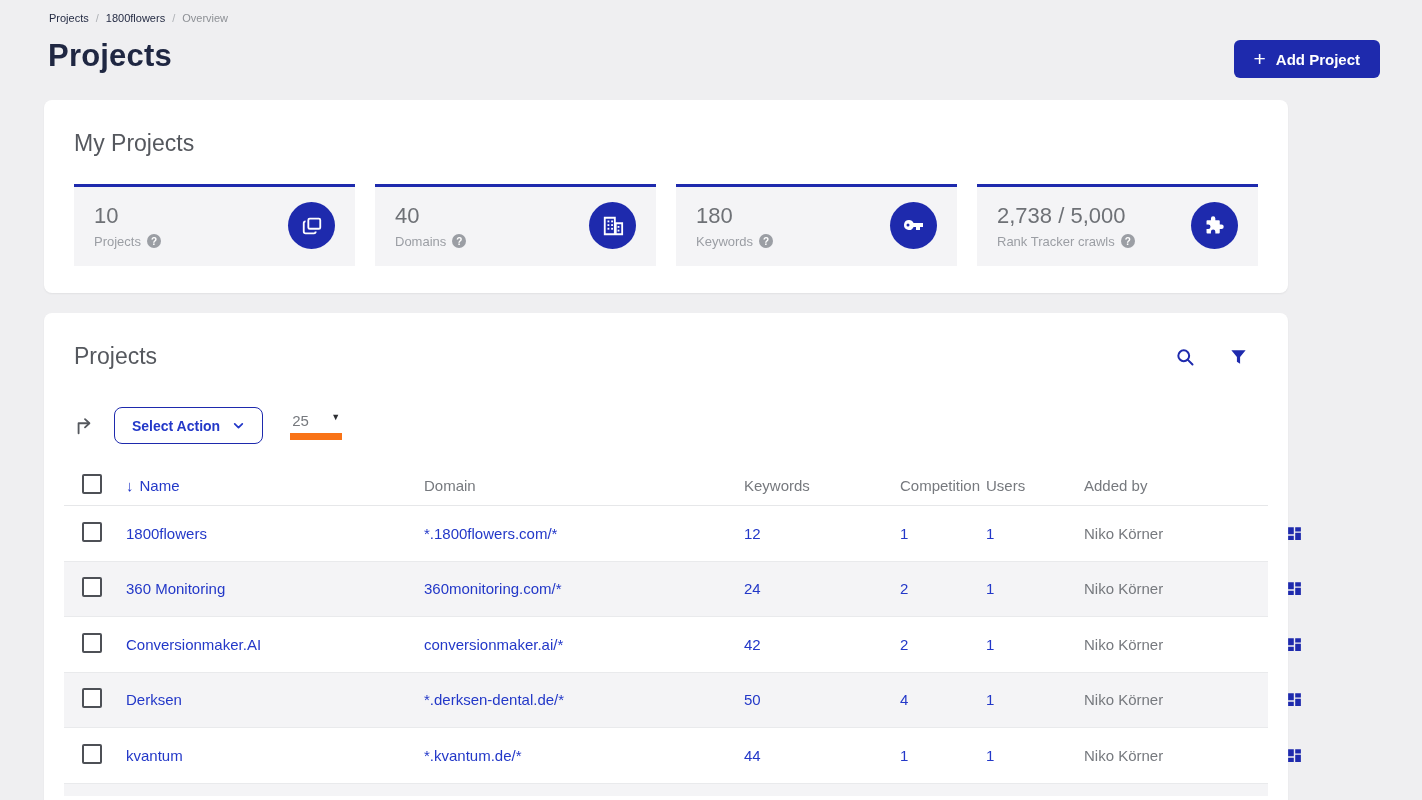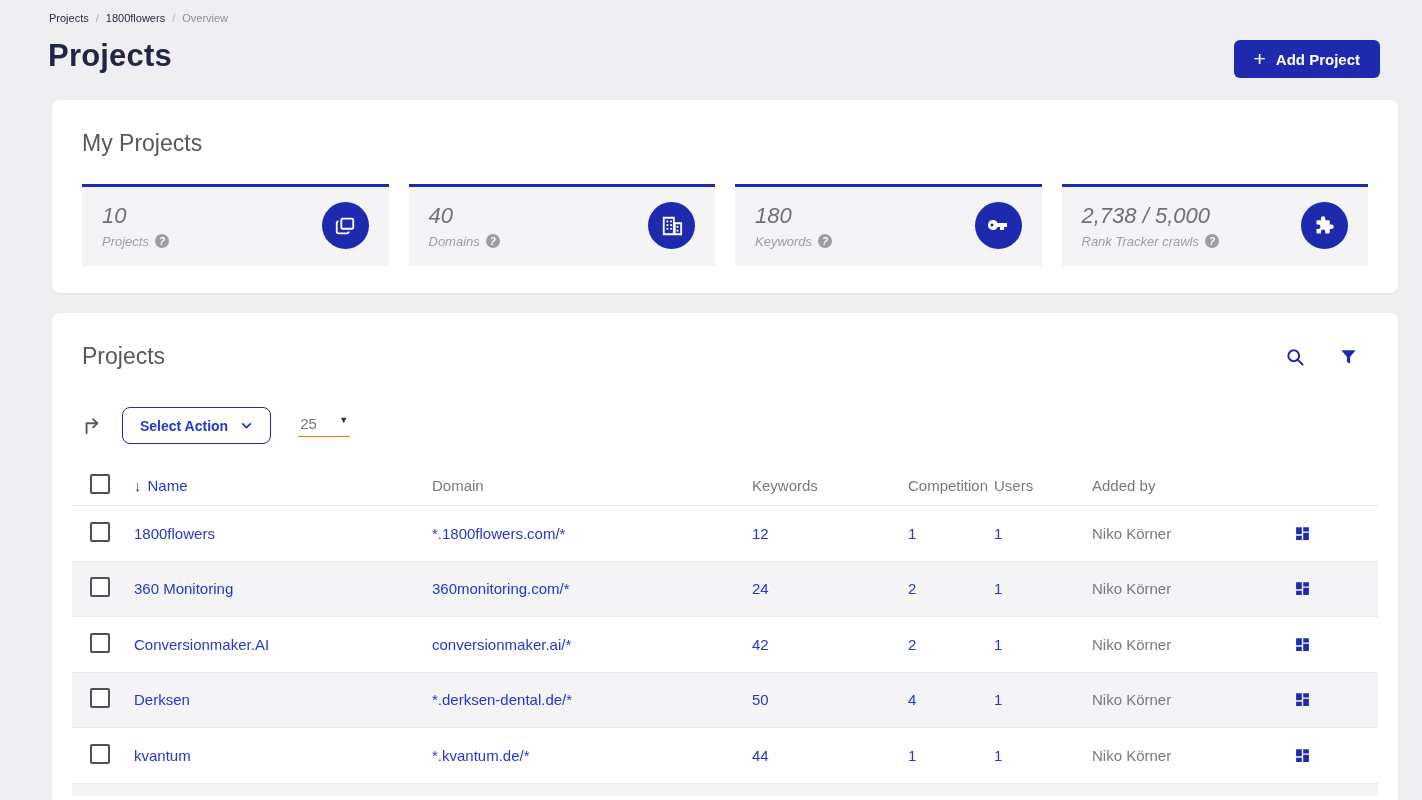--- a/index.html
+++ b/index.html
@@ -20,48 +20,48 @@
 
   .add-btn {
     position:absolute; right:42px; top:40px; height:38px; padding:0 20px;
     background:#1e2aad; border:none; border-radius:6px; color:#fff;
     font-size:15px; font-weight:600; display:flex; align-items:center; gap:10px; cursor:pointer;
     font-family:inherit;
   }
   .add-btn .plus { font-size:21px; font-weight:400; line-height:1; position:relative; top:-1px; }
 
   
-  .card { position:absolute; left:52px; width:1346px; background:#fff; border-radius:8px; box-shadow:0 1px 2px rgba(0,0,0,.06); }
+  .card { position:absolute; left:44px; width:1244px; background:#fff; border-radius:8px; box-shadow:0 1px 2px rgba(0,0,0,.06); }
   .card-stats { top:100px; height:193px; padding:30px; }
   .card-table { top:313px; height:560px; padding:30px 30px 0 30px; }
   .card-title { font-size:23px; color:#55585e; font-weight:400; }
 
   
-  .stats-row { display:flex; gap:20px; margin-top:27px;font-style:italic; }
+  .stats-row { display:flex; gap:20px; margin-top:27px; }
   .stat-tile { flex:1; background:#f4f4f6; border-top:3px solid #1e2aad; padding:15px 20px 17px 20px;
                display:flex; align-items:center; justify-content:space-between; height:82px; }
   .stat-value { font-size:22px; color:#6e7176; }
   .stat-label { font-size:13px; color:#9b9ea4; margin-top:5px; display:flex; align-items:center; gap:6px; }
   .help-dot { width:14px; height:14px; border-radius:50%; background:#9b9ea4; color:#fff; font-size:10px;
               display:inline-flex; align-items:center; justify-content:center; font-weight:700; }
   .stat-icon { width:47px; height:47px; border-radius:50%; background:#1e2aad; display:flex; align-items:center; justify-content:center; flex:none; }
   .stat-icon svg { display:block; }
 
   
   .panel-head { display:flex; align-items:center; justify-content:space-between; }
   .panel-icons { display:flex; align-items:center; gap:30px; padding-right:8px; }
   .icon-btn { background:none; border:none; cursor:pointer; padding:2px; display:flex; }
 
   
   .toolbar { display:flex; align-items:center; margin-top:37px; }
   .fwd-icon { margin-left:0; margin-right:18px; display:flex; }
   .select-action { border:1px solid #1e2aad; background:#fff; color:#2338c8; border-radius:8px;
                    height:37px; padding:0 17px; font-size:14px; font-weight:600; display:flex; align-items:center; gap:12px;
                    cursor:pointer; font-family:inherit; }
-  .pagesize { margin-left:27px; width:52px; border-bottom:1px solid #f97316; color:#76797e; font-size:15px;
+  .pagesize { margin-left:27px; width:52px; border-bottom:7px solid #f97316; color:#76797e; font-size:15px;
               display:flex; align-items:flex-start; justify-content:space-between; padding:0 2px 4px 2px; cursor:pointer; }
   .pagesize .tri { font-size:9px; color:#2d2f33; }
   .toolbar-right { margin-left:auto; display:flex; align-items:center; }
   .showing { font-size:14.5px; color:#76797e; }
   .pager { background:none; border:none; color:#9b9ea4; font-size:19px; cursor:pointer; padding:0; line-height:1; }
   .pager.prev { margin-left:30px; }
   .pager.next { margin-left:40px; margin-right:6px; }
 
   
   .tablewrap { margin:22px -10px 0 -10px; }

